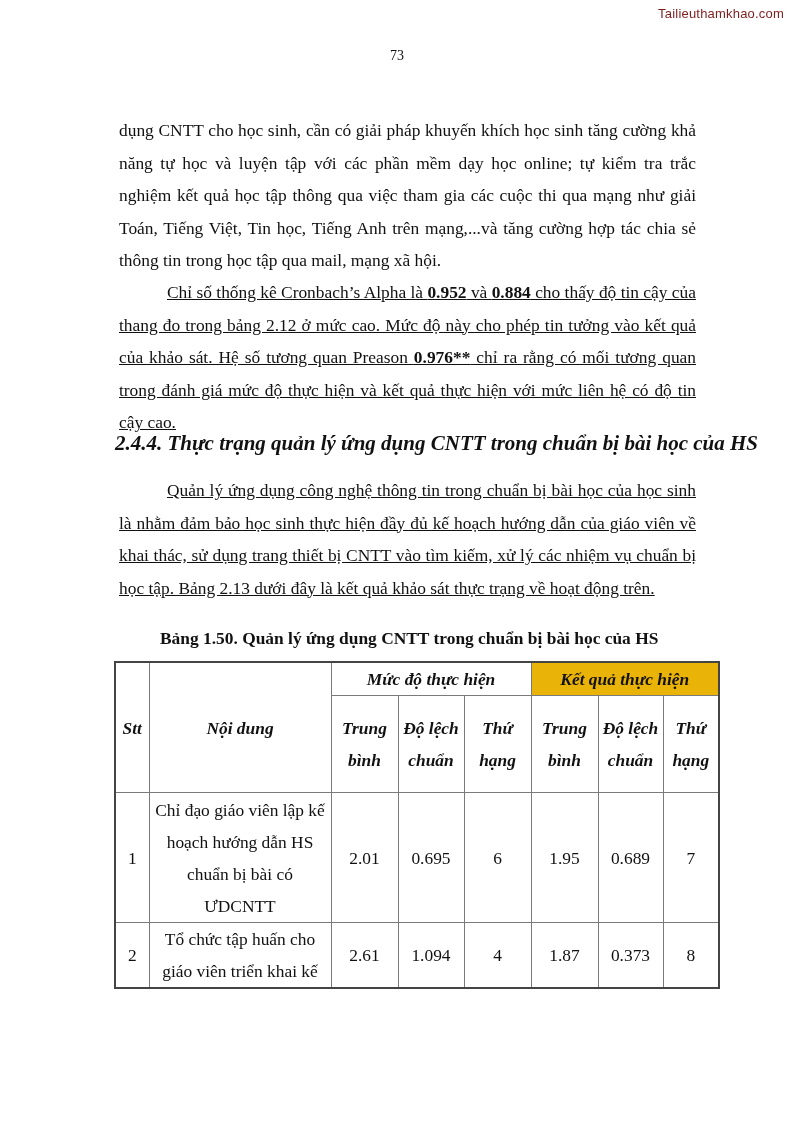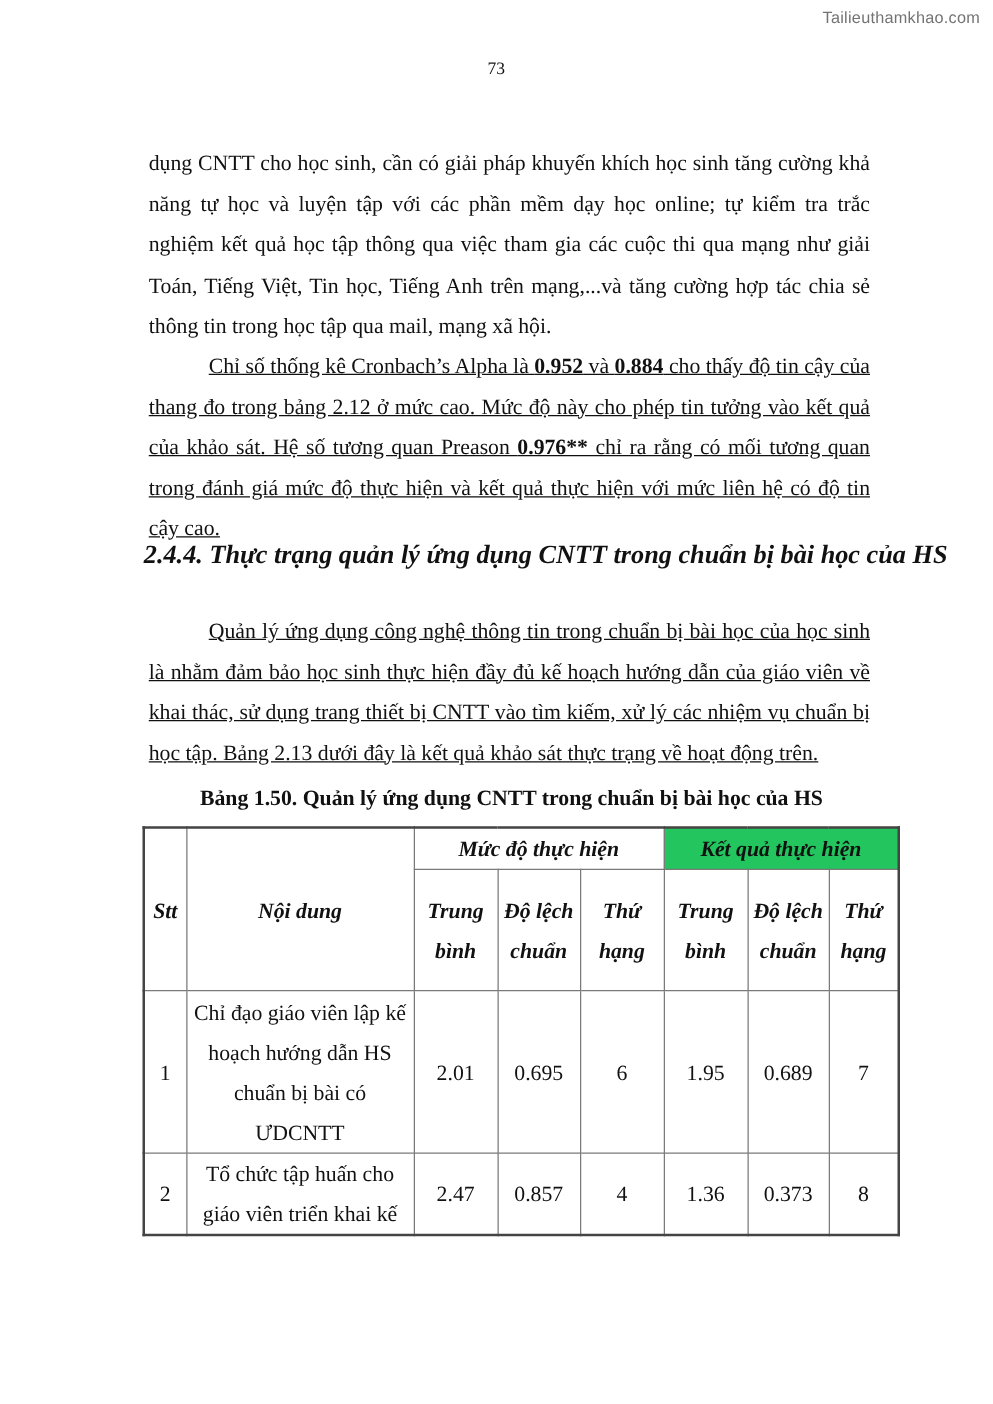--- a/index.html
+++ b/index.html
@@ -1,54 +1,54 @@
 <!DOCTYPE html>
 <html><head>
 <meta charset="utf-8">
 <style>
   html, body { margin: 0; padding: 0; background: #ffffff; }
   body { width: 794px; height: 1123px; position: relative; overflow: hidden;
          font-family: "Liberation Serif", serif; color: #111; }
   .watermark { position: absolute; top: 6px; right: 10px; font-family: "Liberation Sans", sans-serif;
-               font-size: 13px; color: #737373; letter-spacing: 0.2px; }
+               font-size: 13px; color: #7f1d1d; letter-spacing: 0.2px; }
   .page-number { position: absolute; top: 48px; left: 0; width: 794px; text-align: center; font-size: 14px; }
   .body-text { position: absolute; left: 115px; width: 585px; font-size: 17.4px; line-height: 32.5px;
                text-align: justify; }
   .body-text p { margin: 4px; }
   .indent { text-indent: 48px; text-decoration: underline; }
   .heading { position: absolute; left: 115px; top: 431px; font-size: 21px; font-weight: bold; font-style: italic; }
   .caption { position: absolute; left: 160px; top: 628px; font-size: 17.4px; font-weight: bold; }
   b { font-weight: bold; }
 
   table.data { position: absolute; left: 114px; top: 661px; border-collapse: collapse;
                font-size: 17.4px; table-layout: fixed; }
   table.data td, table.data th { border: 1.5px solid #7a7a7a; padding: 0; text-align: center; vertical-align: middle; }
   table.data { border: 2px solid #444; }
   table.data th { font-weight: bold; font-style: italic; line-height: 32px; }
-  th.shade { background: #22c55e; }
+  th.shade { background: #eab308; }
   td.content { text-align: left; padding-left: 6px; line-height: 32px; vertical-align: top; padding-top: 2px; }
   td.num { line-height: 32px; }
 </style>
 </head>
 <body>
 
 <div class="watermark">Tailieuthamkhao.com</div>
 <div class="page-number">73</div>
 
 <div class="body-text" style="top:110px;">
   <p>dụng CNTT cho học sinh, cần có giải pháp khuyến khích học sinh tăng cường khả năng tự học và luyện tập với các phần mềm dạy học online; tự kiểm tra trắc nghiệm kết quả học tập thông qua việc tham gia các cuộc thi qua mạng như giải Toán, Tiếng Việt, Tin học, Tiếng Anh trên mạng,...và tăng cường hợp tác chia sẻ thông tin trong học tập qua mail, mạng xã hội.</p>
 </div>
 
 <div class="body-text" style="top:272px;">
   <p class="indent"><span>Chỉ số thống kê Cronbach’s Alpha là </span><b>0.952</b><span> và  </span><b>0.884</b><span> cho thấy độ tin cậy của thang đo trong bảng 2.12 ở mức cao. Mức độ này cho phép tin tưởng vào kết quả của khảo sát. Hệ số tương quan Preason </span><b>0.976**</b><span> chỉ ra rằng có mối tương quan trong đánh giá mức độ thực hiện và kết quả thực hiện với mức liên hệ có độ tin cậy cao.</span></p>
 </div>
 
 <div class="heading">2.4.4. Thực trạng quản lý ứng dụng CNTT trong chuẩn bị bài học của HS</div>
 
-<div class="body-text" style="top:484px;">
+<div class="body-text" style="top:470px;">
   <p class="indent">Quản lý ứng dụng công nghệ thông tin trong chuẩn bị bài học của học sinh là nhằm đảm bảo học sinh thực hiện đầy đủ kế hoạch hướng dẫn của giáo viên về khai thác, sử dụng trang thiết bị CNTT vào tìm kiếm, xử lý các nhiệm vụ chuẩn bị học tập. Bảng 2.13 dưới đây là kết quả khảo sát thực trạng về hoạt động trên.</p>
 </div>
 
 <div class="caption">Bảng 1.50. Quản lý ứng dụng CNTT trong chuẩn bị bài học của HS</div>
 
 <table class="data">
   <colgroup>
     <col style="width:34px">
       <col style="width:182px">
       <col style="width:67px">
@@ -79,21 +79,21 @@
     <td class="num">2.01</td>
     <td class="num">0.695</td>
     <td class="num">6</td>
     <td class="num">1.95</td>
     <td class="num">0.689</td>
     <td class="num">7</td>
   </tr>
   <tr style="height:64px;">
     <td class="num">2</td>
     <td class="content">Tổ chức tập huấn cho giáo viên triển khai kế</td>
-    <td class="num">2.47</td>
-    <td class="num">0.857</td>
+    <td class="num">2.61</td>
+    <td class="num">1.094</td>
     <td class="num">4</td>
-    <td class="num">1.36</td>
+    <td class="num">1.87</td>
     <td class="num">0.373</td>
     <td class="num">8</td>
   </tr>
 </tbody>
   </table>
 
 </body></html>

